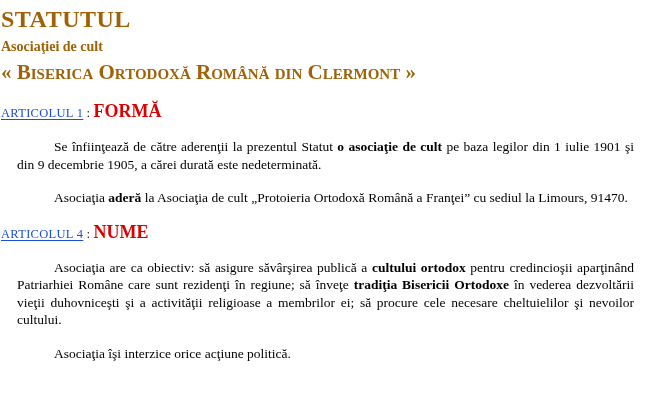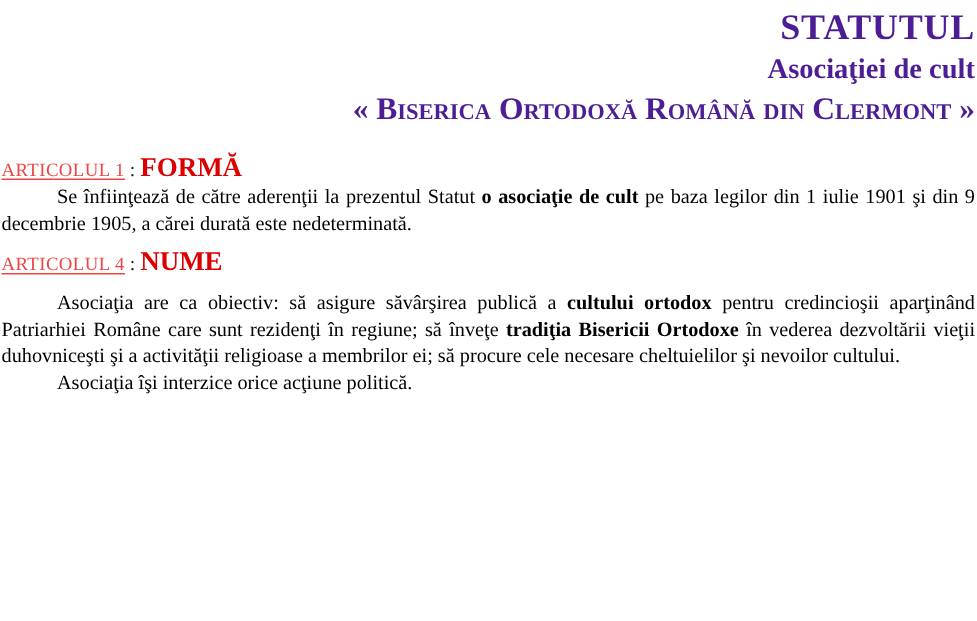--- a/index.html
+++ b/index.html
@@ -15,53 +15,53 @@
     color: #000000;
   }
   .page {
     width: 651px;
     height: 414px;
     box-sizing: border-box;
     padding: 0 1px;
   }
   
   .doc-title {
-    text-align: right;
-    color: #4c1d95;
+    text-align: left;
+    color: #a16207;
     font-weight: bold;
     padding-top: 5px;
   }
   .t1 { font-size: 24px; line-height: 29px; letter-spacing: 0.5px; }
-  .t2 { font-size: 19px; line-height: 25px; margin-left: 12px; }
+  .t2 { font-size: 14px; line-height: 25px; }
   .t3 { font-size: 21px; line-height: 27px; font-variant: small-caps; }
   
   .article { margin-top: 8px; }
   .article.first { margin-top: 16px; }
   .art-heading {
     line-height: 18px;
     white-space: pre;
   }
   .art-label {
-    color: #ef4444;
+    color: #1d4ed8;
     font-size: 12.5px;
     text-decoration: underline;
     text-underline-offset: 2px;
     letter-spacing: 0.3px;
   }
   .art-sep {
     color: #1a1a1a;
     font-size: 13px;
   }
   .art-name {
     color: #dd0000;
     font-size: 18px;
     font-weight: bold;
   }
   .article p {
-    margin: 0;
+    margin: 16px;
     font-size: 13.5px;
     line-height: 17.5px;
     text-align: justify;
     text-indent: 37px;
   }
   .article p b { font-weight: bold; }
 </style>
 </head>
 <body>
 
@@ -69,20 +69,21 @@
 
   <div class="doc-title">
     <div class="t1">STATUTUL</div>
     <div class="t2">Asociaţiei de cult</div>
     <div class="t3">« Biserica Ortodoxă Română din Clermont »</div>
   </div>
 
   <section class="article first">
     <div class="art-heading"><span class="art-label">ARTICOLUL 1</span><span class="art-sep"> : </span><span class="art-name">FORMĂ</span></div>
     <p>Se înfiinţează de către aderenţii la prezentul Statut <b>o asociaţie de cult</b> pe baza legilor din 1 iulie 1901 şi din 9 decembrie 1905, a cărei durată este nedeterminată.</p>
+    <p>Asociaţia <b>aderă</b> la Asociaţia de cult „Protoieria Ortodoxă Română a Franţei” cu sediul la Limours, 91470.</p>
   </section>
 
   <section class="article">
     <div class="art-heading"><span class="art-label">ARTICOLUL 4</span><span class="art-sep"> : </span><span class="art-name">NUME</span></div>
   </section>
 
   <section class="article">
     <p>Asociaţia are ca obiectiv: să asigure săvârşirea publică a <b>cultului ortodox</b> pentru credincioşii aparţinând Patriarhiei Române care sunt rezidenţi în regiune; să înveţe <b>tradiţia Bisericii Ortodoxe</b> în vederea dezvoltării vieţii duhovniceşti şi a activităţii religioase a membrilor ei; să procure cele necesare cheltuielilor şi nevoilor cultului.</p>
     <p>Asociaţia îşi interzice orice acţiune politică.</p>
   </section>

